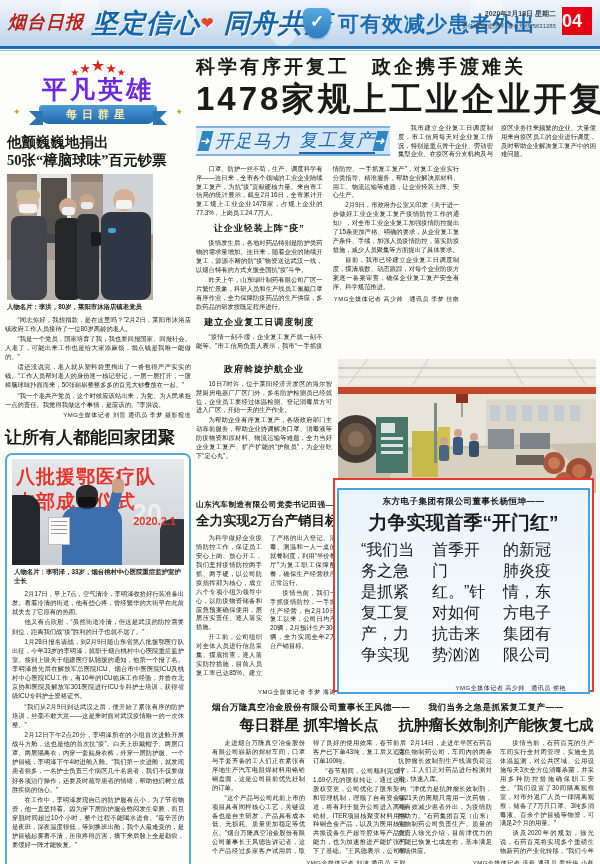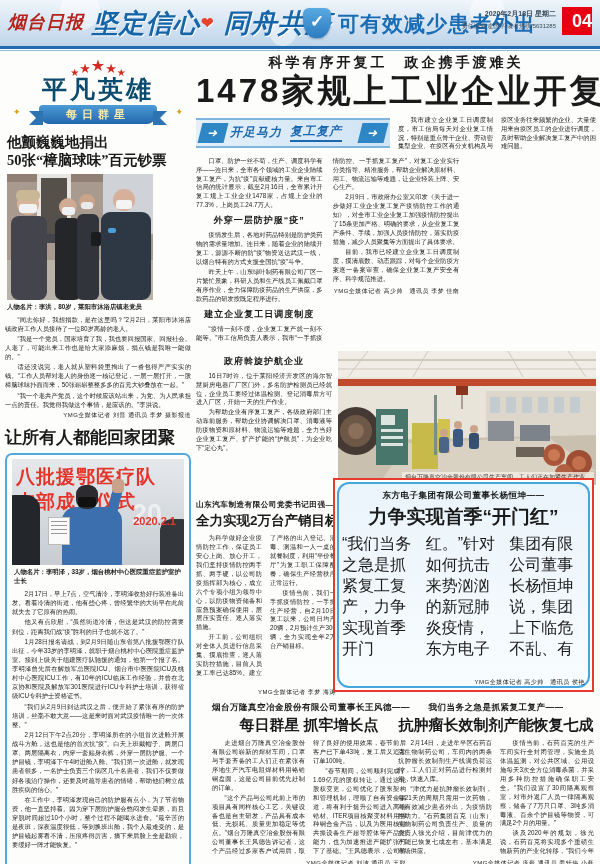--- a/index.html
+++ b/index.html
@@ -16,30 +16,30 @@
     color:#1565a8; letter-spacing:1px; text-shadow:1px 1px 0 #fff; white-space:nowrap; }
   .heart { color:#e8432f; font-size:15px; font-style:normal; vertical-align:4px; margin:0 1px; }
   .shield { position:absolute; left:303px; top:8px; width:28px; height:30px; background:linear-gradient(180deg,#5aa9e0,#2b7bc0);
     border-radius:6px 6px 12px 12px / 6px 6px 18px 18px; box-shadow:0 1px 2px rgba(0,40,90,.35); }
   .shield:after { content:"✓"; position:absolute; left:0; right:0; top:3px; text-align:center; color:#fff; font-size:17px; font-weight:bold; }
   .slogan-sub { position:absolute; left:338px; top:10px; font-size:21px; font-weight:900; color:#1a6db4; letter-spacing:1px; white-space:nowrap; }
   .date-block { position:absolute; right:44px; top:9px; text-align:right; color:#3a4a58; }
   .date-line { font-size:7px; font-weight:bold; }
   .editor-line { font-size:6px; margin-top:3px; }
   .page-num { position:absolute; right:8px; top:7px; width:30px; height:28px; background:#e60012; color:#fff;
-    font-size:18px; font-weight:900; text-align:right; line-height:28px; }
+    font-size:18px; font-weight:900; text-align:left; line-height:28px; }
   .rule-a { position:absolute; left:0; top:46px; width:600px; height:3px; background:#1f6cb0; }
   .rule-b { position:absolute; left:0; top:50px; width:600px; height:1px; background:#8fbade; }
 
   
   .left-col { position:absolute; left:5px; top:56px; width:186px; height:804px; }
   .badge { text-align:center; padding-top:2px; }
   .stars { color:#d5281e; line-height:1; height:18px; }
   .stars span { display:inline-block; }
-  .badge-title { font-size:25px; font-weight:900; color:#0c4a6e; letter-spacing:3px; line-height:1.05; }
+  .badge-title { font-size:25px; font-weight:900; color:#6d28d9; letter-spacing:3px; line-height:1.05; }
   .ribbon { position:relative; margin:3px auto 9px; width:118px; height:19px; background:linear-gradient(180deg,#4c9bd6,#2268ad);
     border-radius:4px 4px 10px 10px / 4px 4px 14px 14px; color:#ffe9a8; font-size:11px; font-weight:bold;
     letter-spacing:5px; line-height:19px; text-align:center; }
   .ribbon:before,.ribbon:after { content:""; position:absolute; top:6px; border:7px solid #2e74b2; }
   .ribbon:before { left:-10px; border-left-color:transparent; }
   .ribbon:after { right:-10px; border-right-color:transparent; }
   .sparkle { position:absolute; color:#d4a017; font-size:9px; }
   .headline-1 { margin:6px 0 4px 2px; font-family:"Liberation Serif", serif; font-size:14.5px; font-weight:bold; line-height:1.25; }
   .photo-1 { width:146px; height:126px; margin-left:2px; display:block; }
   .caption { font-size:6.4px; font-weight:bold; color:#222; margin:3px 0 3px 2px; }
@@ -56,28 +56,28 @@
   .p2-man-head { position:absolute; left:64px; top:26px; width:22px; height:24px; background:#2c2c30; border-radius:9px; }
   .p2-man-mask { position:absolute; left:66px; top:38px; width:18px; height:10px; background:#111; border-radius:3px; }
   .p2-man-body { position:absolute; left:50px; top:48px; width:60px; height:58px; background:#3c6fae; border-radius:14px 14px 0 0; }
   .p2-fist { position:absolute; left:100px; top:20px; width:12px; height:14px; background:#caa189; border-radius:4px; }
   .p2-arm { position:absolute; left:98px; top:30px; width:10px; height:24px; background:#3c6fae; transform:rotate(14deg); }
   .p2-paper { position:absolute; left:36px; top:58px; width:22px; height:28px; background:#fafafa; border:1px solid #bbb; }
   .p2-paper i { display:block; height:1px; background:#999; margin:3px 2px 0; }
 
   
   .main { position:absolute; left:196px; top:54px; width:400px; height:806px; }
-  .kicker { text-align:center; font-family:"Liberation Serif", serif; font-size:14px; font-weight:900; letter-spacing:3px; }
+  .kicker { font-family:"Liberation Serif", serif; font-size:19px; font-weight:900; letter-spacing:3px; }
   .big-headline { text-align:center; font-size:33px; font-weight:900; letter-spacing:3px; white-space:nowrap; margin-top:2px; line-height:1.05; }
   .intro-row { display:flex; margin-top:7px; height:36px; }
   .banner { position:relative; width:194px; height:30px; margin-top:2px; background:linear-gradient(90deg,#e4f0fa,#cfe4f4);
     border-top:2px solid #7fb4dc; border-bottom:2px solid #7fb4dc; display:flex; align-items:center; }
   .banner .arrow { width:26px; height:20px; background:#2f86c4; transform:skewX(-14deg); color:#fff;
     font-size:12px; text-align:center; line-height:20px; margin:0 4px; }
-  .banner .b-text { font-size:12px; font-weight:700; font-style:italic; color:#1b67b0; letter-spacing:1px; white-space:nowrap; }
+  .banner .b-text { font-size:18px; font-weight:400; font-style:italic; color:#1b67b0; letter-spacing:1px; white-space:nowrap; }
   .banner .b-text.u { border-bottom:2px solid #1b67b0; margin-left:8px; }
   .intro-text { flex:1; margin-left:8px; columns:2; column-gap:8px; overflow:hidden; }
   .intro-text p, .col3 p, .gov p, .sub-article p { font-size:6.3px; line-height:1.42; text-align:justify; text-indent:2em; color:#222; margin-bottom:1px; }
   .col3 { margin-top:5px; height:190px; columns:3; column-gap:10px; column-fill:auto; overflow:hidden; }
   .col3 h3, .gov h3 { font-size:9px; font-weight:900; text-align:center; margin:4px 0; letter-spacing:1px; }
   .col3 .byline { font-size:6px; margin-top:3px; }
   .lower-row { display:flex; margin-top:4px; }
   .gov { width:136px; height:154px; overflow:hidden; }
   .factory-wrap { position:relative; width:258px; height:134px; margin-left:6px; }
   .factory-caption { position:absolute; right:2px; bottom:2px; left:64px; font-size:6px; color:#3a332c;
@@ -87,22 +87,22 @@
   .sub-article { position:absolute; }
   .sub-kicker { text-align:center; font-size:8.5px; font-weight:bold; letter-spacing:.5px; white-space:nowrap; }
   .sub-headline { text-align:center; font-size:15px; font-weight:900; letter-spacing:0; white-space:nowrap; margin:2px 0 4px; }
   .twocol { columns:2; column-gap:8px; column-fill:auto; overflow:hidden; }
   .threecol { columns:3; column-gap:8px; column-fill:auto; overflow:hidden; }
   .art-auto { left:0; top:446px; width:140px; height:196px; }
   .art-auto .sub-kicker { font-size:7.6px; }
   .art-auto .sub-headline { font-size:13.5px; }
   .art-auto .twocol { height:152px; }
   .redbox { position:absolute; left:137px; top:424px; width:261px; height:214px; border:2px solid #e8392f; padding:2px; background:#fff; }
-  .redbox-inner { width:100%; height:100%; border:2px solid #45a6de; border-radius:12px;
-    background:linear-gradient(180deg,#eaf4fb,#f8fcfe); padding:6px 3px; }
+  .redbox-inner { width:100%; height:100%; border:2px solid #45a6de; border-radius:1px;
+    background:linear-gradient(180deg,#eaf4fb,#f8fcfe); padding:6px 22px;margin-top:6px; }
   .redbox .sub-headline { font-size:19px; }
   .redbox .threecol { height:142px; }
   .art-c { left:16px; top:648px; width:194px; height:158px; }
   .art-c .twocol, .art-d .twocol { height:118px; }
   .art-d { left:202px; top:648px; width:196px; height:158px; }
 </style>
 </head>
 <body>
 
 <div class="page">
@@ -230,21 +230,21 @@
         <div class="b-text u">复工复产</div>
         <div class="arrow" style="margin-left:auto;">➜</div>
       </div>
       <div class="intro-text">
           <p>我市建立企业复工日调度制度，市工信局每天对企业复工情况，特别是重点骨干企业、劳动密集型企业、在疫区有分支机构及与疫区业务往来频繁的企业、大量使用来自疫区员工的企业进行调度，及时帮助企业解决复工复产中的困难问题。</p>
         </div>
     </div>
 
     <div class="col3">
       <p>口罩、防护一丝不苟，生产、调度科学有序——连日来，全市各个领域的工业企业陆续复工复产，为抗“疫”贡献硬核力量。来自市工信局的统计显示，截至2月16日，全市累计开复工规上工业企业1478家，占规上企业的77.3%，上岗员工24.7万人。</p>
-      <h3>外穿一层防护服“疫”</h3>
+      <h3>让企业轻装上阵“疫”</h3>
       <p>疫情发生后，各地对药品特别是防护类药物的需求量增加。连日来，随着企业的陆续开复工，源源不断的防“疫”物资送达武汉一线，以烟台特有的方式支援全国抗“疫”斗争。</p>
       <p>昨天上午，山东绿叶制药有限公司厂区一片繁忙景象，科研人员和生产线员工佩戴口罩有序作业，全力保障防疫药品的生产供应，多款药品的研发按既定程序进行。</p>
       <h3>建立企业复工日调度制度</h3>
       <p>“疫情一刻不缓，企业复工复产就一刻不能等。”市工信局负责人表示，我市“一手抓疫情防控、一手抓复工复产”，对复工企业实行分类指导、精准服务，帮助企业解决原材料、用工、物流运输等难题，让企业轻装上阵、安心生产。</p>
       <p>2月9日，市政府办公室又印发《关于进一步做好工业企业复工复产疫情防控工作的通知》，对全市工业企业复工加强疫情防控提出了15条更加严格、明确的要求，从企业复工复产条件、手续，加强人员疫情防控，落实防疫措施，减少人员聚集等方面提出了具体要求。</p>
       <p>目前，我市已经建立企业复工日调度制度，摸清底数、动态跟踪，对每个企业防疫方案逐一备案审查，确保企业复工复产安全有序、科学规范推进。</p>
       <div class="byline">YMG全媒体记者 高少帅　通讯员 李梦 佳南</div>
     </div>
 
     <div class="lower-row">

